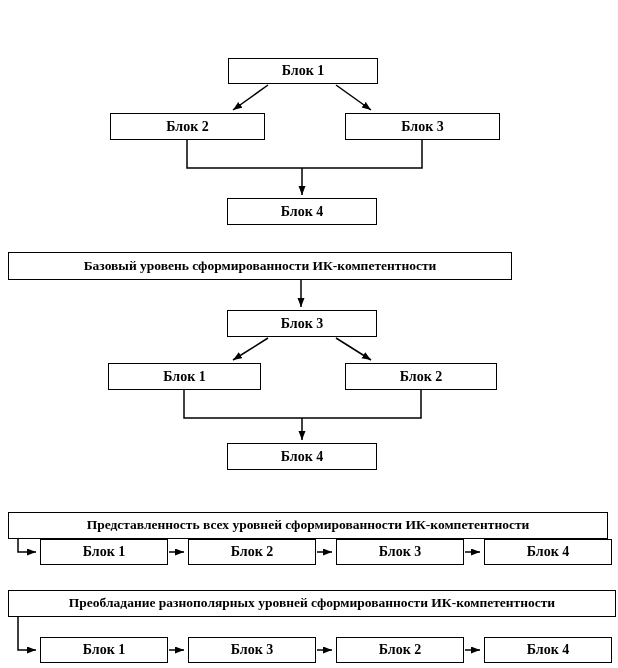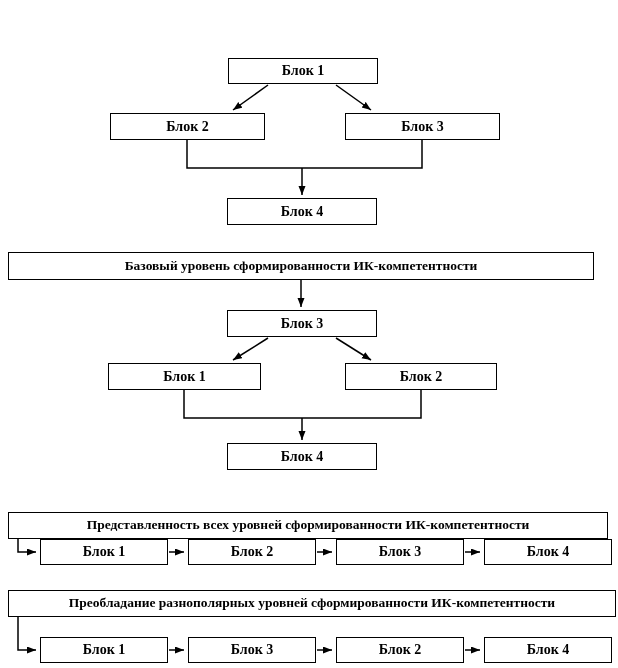--- a/index.html
+++ b/index.html
@@ -77,21 +77,21 @@
       <line x1="317" y1="650" x2="332" y2="650" marker-end="url(#arrow)"></line>
       <line x1="465" y1="650" x2="480" y2="650" marker-end="url(#arrow)"></line>
     </g>
   </svg>
 
   <div class="box" style="left:228px; top:58px; width:150px; height:26px;">Блок 1</div>
   <div class="box" style="left:110px; top:113px; width:155px; height:27px;">Блок 2</div>
   <div class="box" style="left:345px; top:113px; width:155px; height:27px;">Блок 3</div>
   <div class="box" style="left:227px; top:198px; width:150px; height:27px;">Блок 4</div>
 
-  <div class="box hdr" style="left:8px; top:252px; width:586px; height:28px;">Базовый уровень сформированности ИК-компетентности</div>
+  <div class="box hdr" style="left:8px; top:252px; width:504px; height:28px;">Базовый уровень сформированности ИК-компетентности</div>
   <div class="box" style="left:227px; top:310px; width:150px; height:27px;">Блок 3</div>
   <div class="box" style="left:108px; top:363px; width:153px; height:27px;">Блок 1</div>
   <div class="box" style="left:345px; top:363px; width:152px; height:27px;">Блок 2</div>
   <div class="box" style="left:227px; top:443px; width:150px; height:27px;">Блок 4</div>
 
   <div class="box hdr" style="left:8px; top:512px; width:600px; height:27px;">Представленность всех уровней сформированности ИК-компетентности</div>
   <div class="box" style="left:40px;  top:539px; width:128px; height:26px;">Блок 1</div>
   <div class="box" style="left:188px; top:539px; width:128px; height:26px;">Блок 2</div>
   <div class="box" style="left:336px; top:539px; width:128px; height:26px;">Блок 3</div>
   <div class="box" style="left:484px; top:539px; width:128px; height:26px;">Блок 4</div>

